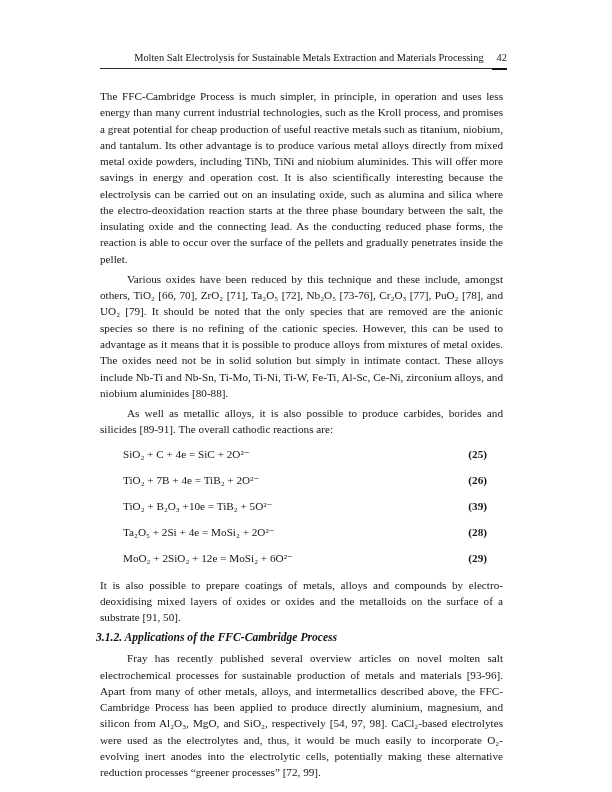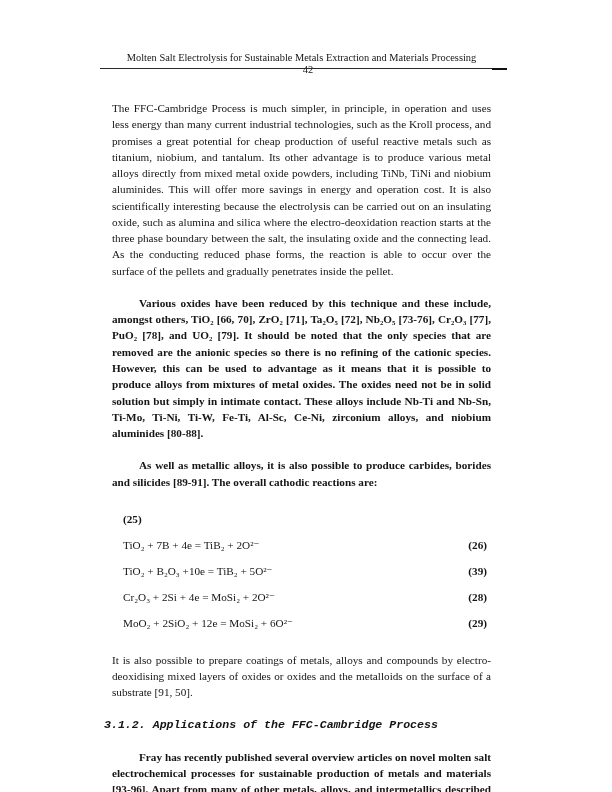--- a/index.html
+++ b/index.html
@@ -18,25 +18,24 @@
     overflow: hidden;
   }
   
   .running-header {
     position: absolute;
     top: 52px;
     left: 96px;
     width: 411px;
     display: flex;
     justify-content: flex-end;
-    align-items: center;
+    align-items: flex-end;
     font-size: 10.4px;
     line-height: 12px;
     white-space: nowrap;
-    flex-direction: column;
   }
   .running-header .pagenum {
     margin-left: 13px;
   }
   .header-rule {
     position: absolute;
     top: 68px;
     left: 100px;
     width: 407px;
     height: 1px;
@@ -54,26 +53,25 @@
   .body-text {
     position: absolute;
     top: 84px;
     left: 96px;
     width: 411px;
     font-size: 11.2px;
     line-height: 16.27px;
     text-align: justify;
   }
   .para {
-    margin: 16px;
+    margin: 4px;
     padding: 0;
   }
   .para.indent {
     text-indent: 27px;
-    font-weight: bold;
   }
   
   .equations {
     margin: 3px 0 5px 0;
   }
   .eq-row {
     display: flex;
     justify-content: space-between;
     align-items: center;
     height: 26px;
@@ -83,27 +81,26 @@
   }
   .eq-formula {
     white-space: nowrap;
   }
   .eq-number {
     white-space: nowrap;
     font-weight: bold;
   }
   
   .section-heading {
-    margin: 5px 0 4px 8px;
+    margin: 5px 0 4px 0;
     font-size: 11.6px;
     line-height: 16px;
     font-weight: bold;
     font-style: italic;
     text-align: left;
-    font-family: Liberation Mono, monospace;
   }
 </style>
 </head>
 <body>
 
 <div class="page">
 
   <header class="running-header">
     <span>Molten Salt Electrolysis for Sustainable Metals Extraction and Materials Processing</span>
     <span class="pagenum">42</span>
@@ -116,32 +113,33 @@
   <main class="body-text">
 
     <p class="para">The FFC-Cambridge Process is much simpler, in principle, in operation and uses less energy than many current industrial technologies, such as the Kroll process, and promises a great potential for cheap production of useful reactive metals such as titanium, niobium, and tantalum. Its other advantage is to produce various metal alloys directly from mixed metal oxide powders, including TiNb, TiNi and niobium aluminides. This will offer more savings in energy and operation cost. It is also scientifically interesting because the electrolysis can be carried out on an insulating oxide, such as alumina and silica where the electro-deoxidation reaction starts at the three phase boundary between the salt, the insulating oxide and the connecting lead. As the conducting reduced phase forms, the reaction is able to occur over the surface of the pellets and gradually penetrates inside the pellet.</p>
 
     <p class="para indent">Various oxides have been reduced by this technique and these include, amongst others, TiO₂ [66, 70], ZrO₂ [71], Ta₂O₅ [72], Nb₂O₅ [73-76], Cr₂O₃ [77], PuO₂ [78], and UO₂ [79]. It should be noted that the only species that are removed are the anionic species so there is no refining of the cationic species. However, this can be used to advantage as it means that it is possible to produce alloys from mixtures of metal oxides. The oxides need not be in solid solution but simply in intimate contact. These alloys include Nb-Ti and Nb-Sn, Ti-Mo, Ti-Ni, Ti-W, Fe-Ti, Al-Sc, Ce-Ni, zirconium alloys, and niobium aluminides [80-88].</p>
 
     <p class="para indent">As well as metallic alloys, it is also possible to produce carbides, borides and silicides [89-91]. The overall cathodic reactions are:</p>
 
     <div class="equations">
       <div class="eq-row">
+        <span class="eq-formula">SiO₂ + C + 4e = SiC + 2O²⁻</span>
         <span class="eq-number">(25)</span>
       </div>
       <div class="eq-row">
         <span class="eq-formula">TiO₂ + 7B + 4e = TiB₂ + 2O²⁻</span>
         <span class="eq-number">(26)</span>
       </div>
       <div class="eq-row">
         <span class="eq-formula">TiO₂ + B₂O₃ +10e = TiB₂ + 5O²⁻</span>
         <span class="eq-number">(39)</span>
       </div>
       <div class="eq-row">
-        <span class="eq-formula">Cr₂O₃ + 2Si + 4e = MoSi₂ + 2O²⁻</span>
+        <span class="eq-formula">Ta₂O₅ + 2Si + 4e = MoSi₂ + 2O²⁻</span>
         <span class="eq-number">(28)</span>
       </div>
       <div class="eq-row">
         <span class="eq-formula">MoO₂ + 2SiO₂ + 12e = MoSi₂ + 6O²⁻</span>
         <span class="eq-number">(29)</span>
       </div>
     </div>
 
     <p class="para">It is also possible to prepare coatings of metals, alloys and compounds by electro-deoxidising mixed layers of oxides or oxides and the metalloids on the surface of a substrate [91, 50].</p>
 

